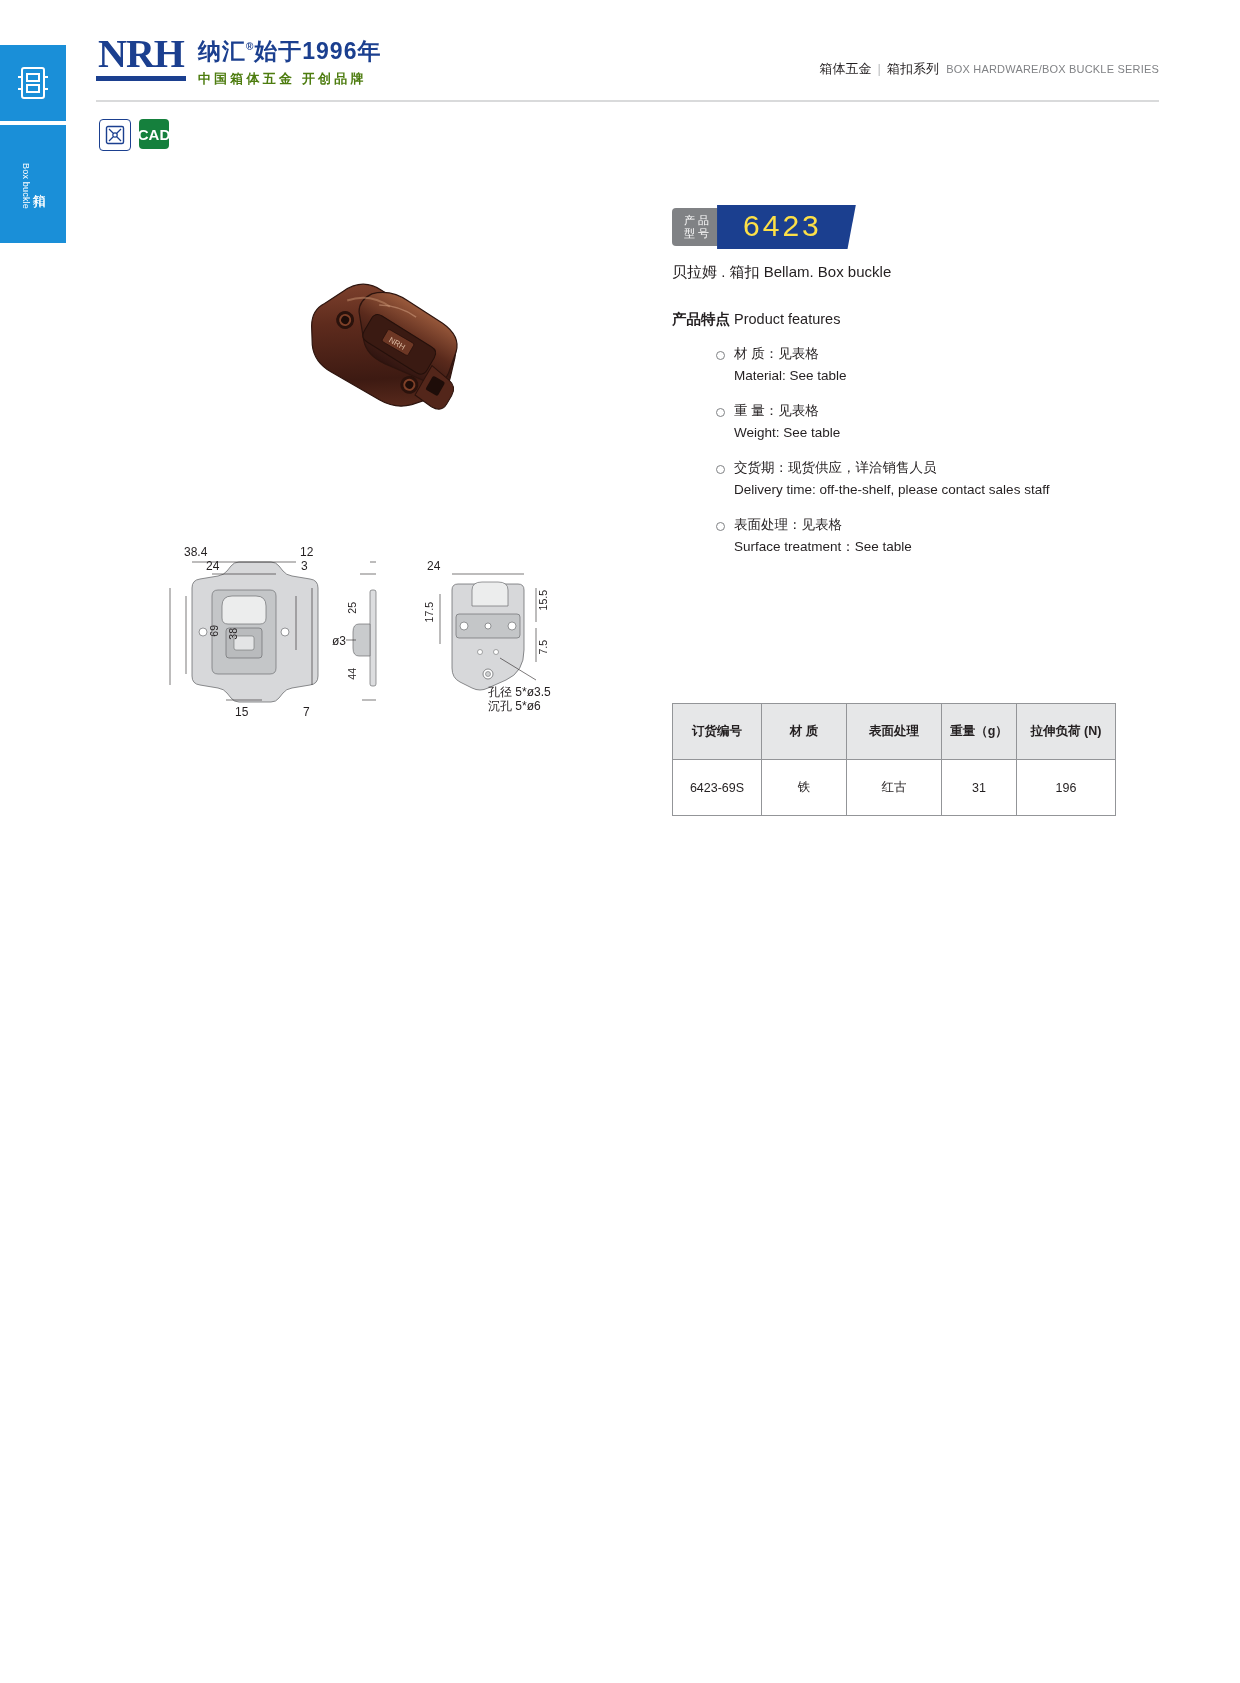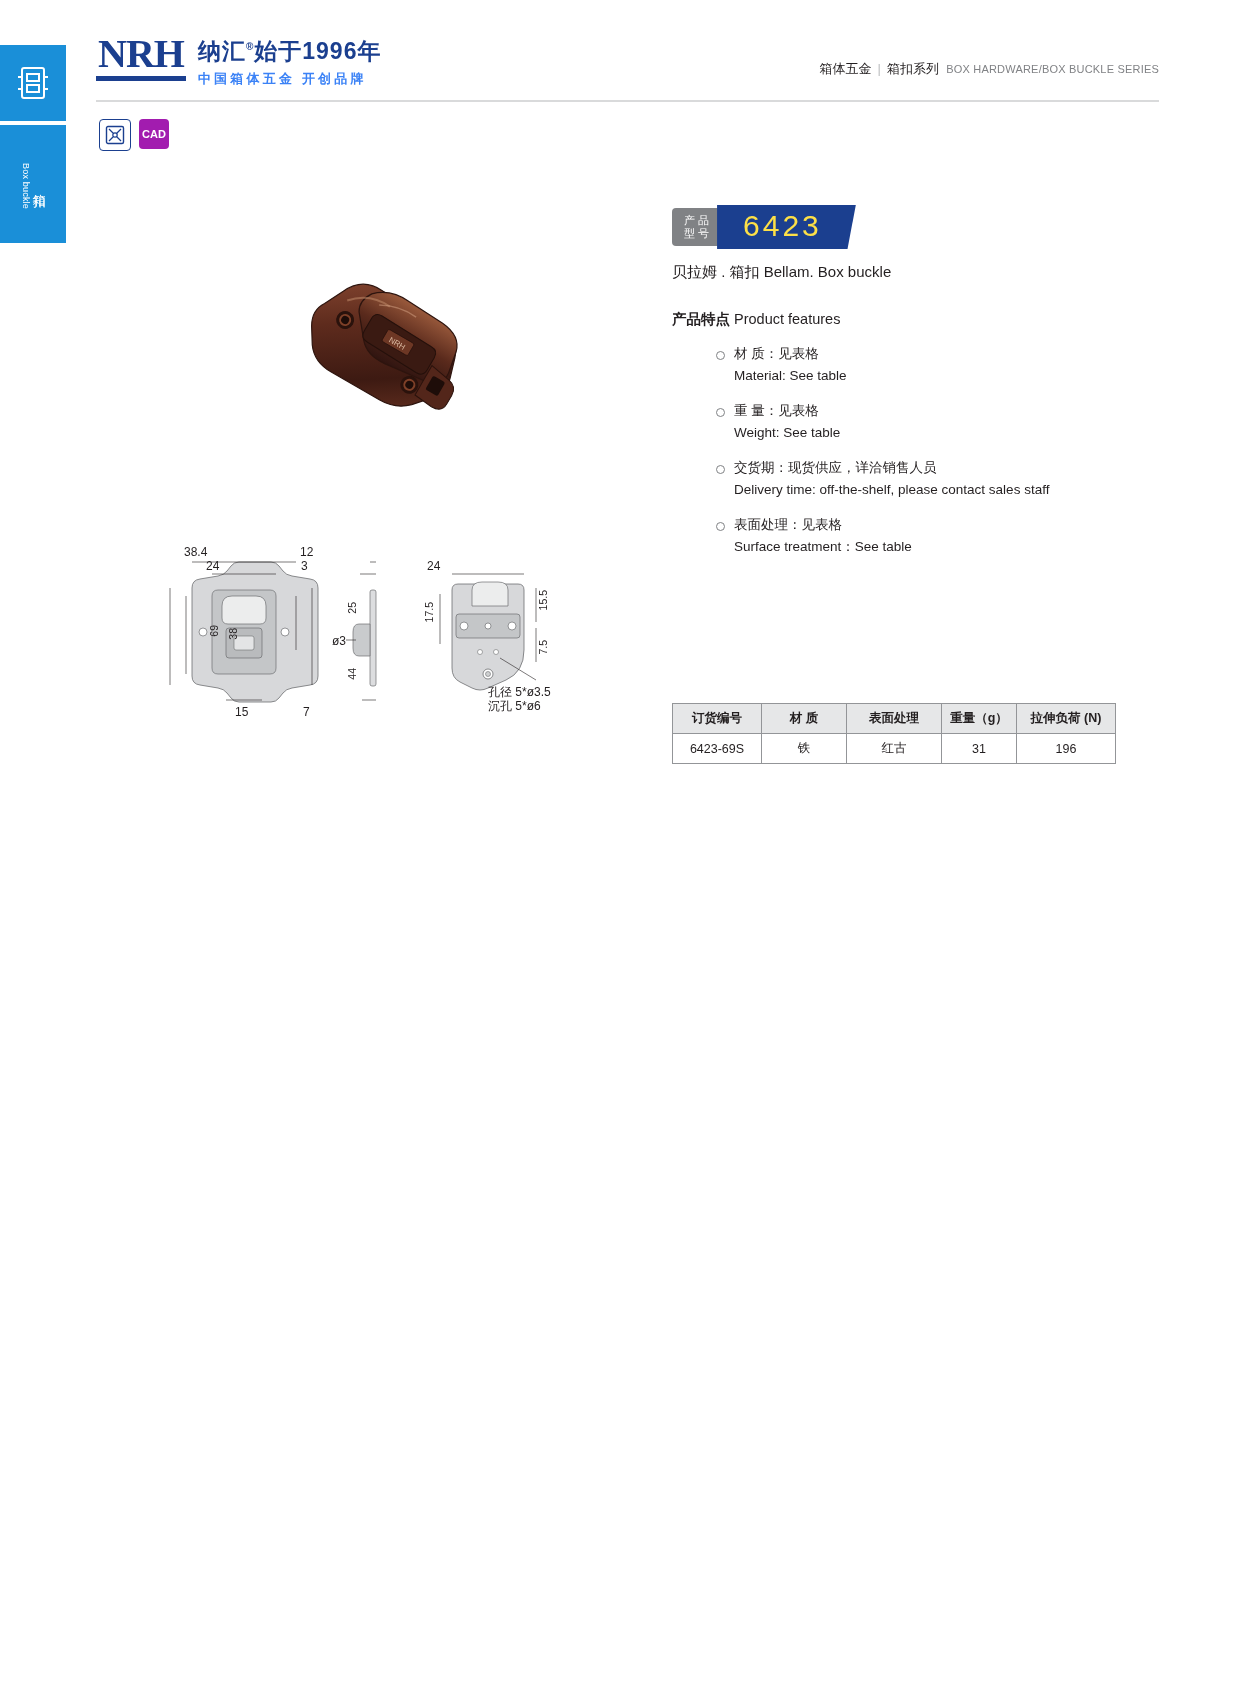--- a/index.html
+++ b/index.html
@@ -16,31 +16,31 @@
   .rail-label .en{display:block;font-size:9px;letter-spacing:.2px;margin-top:4px;}
   .vert{writing-mode:vertical-rl;text-orientation:mixed;}
   
   .header{position:absolute;left:96px;top:34px;width:1063px;height:62px;}
   .logo-wrap{position:absolute;left:0;top:0;display:flex;align-items:flex-start;}
   .nrh{font-family:"Liberation Serif", serif;font-weight:bold;font-size:40px;letter-spacing:-1px;
        color:#1b3f8f;line-height:40px;border-bottom:5px solid #1b3f8f;padding:0 2px 2px 2px;}
   .logo-txt{margin-left:12px;}
   .logo-line1{font-size:23px;font-weight:bold;color:#1b3f8f;letter-spacing:1px;line-height:26px;}
   .logo-line1 sup{font-size:10px;vertical-align:super;}
-  .logo-line2{font-size:13px;color:#3b82f6;letter-spacing:3.2px;margin-top:6px;font-weight:bold;}
+  .logo-line2{font-size:13px;color:#4d7c0f;letter-spacing:3.2px;margin-top:6px;font-weight:bold;}
   .hdr-right{position:absolute;right:0;top:26px;font-size:13px;color:#6d6e71;white-space:nowrap;}
   .hdr-right .cn{color:#231f20;}
   .hdr-right .sep{color:#bcbec0;margin:0 6px;}
   .hdr-right .en{font-size:11px;color:#808285;letter-spacing:.2px;}
   .hdr-rule{position:absolute;left:96px;top:100px;width:1063px;height:2px;background:#d9dadb;}
   
   .badges{position:absolute;left:99px;top:119px;display:flex;gap:8px;}
   .badge{width:30px;height:30px;border-radius:4px;display:flex;align-items:center;justify-content:center;}
   .badge.blue{border:1px solid #1b3f8f;color:#1b3f8f;}
-  .badge.red{background:#a21caf;color:#fff;font-size:11px;font-weight:bold;}
+  .badge.red{background:#15803d;color:#fff;font-size:15px;font-weight:bold;}
   
   .photo{position:absolute;left:220px;top:250px;width:330px;height:230px;}
   
   .draw{position:absolute;left:100px;top:540px;width:480px;height:230px;}
   .dim{position:absolute;font-size:12px;color:#231f20;font-family:"Liberation Sans",sans-serif;}
   .dimv{position:absolute;font-size:10.5px;color:#231f20;writing-mode:vertical-rl;text-orientation:mixed;transform:rotate(180deg);}
   
   .right{position:absolute;left:672px;top:205px;width:395px;}
   .model-row{display:flex;align-items:center;height:44px;}
   .model-tag{background:#808285;color:#fff;font-size:11px;line-height:13px;padding:6px 10px 6px 12px;
@@ -50,21 +50,21 @@
   .subtitle{font-size:15px;color:#231f20;margin-top:14px;}
   .feat-title{margin-top:28px;font-size:14.5px;font-weight:bold;}
   .feat-title span{font-weight:normal;}
   .feat{margin-top:14px;}
   .feat li{list-style:none;position:relative;padding-left:22px;margin-bottom:13px;font-size:13.5px;line-height:22px;}
   .feat li:before{content:"";position:absolute;left:4px;top:8px;width:7px;height:7px;border-radius:50%;
                   background:#fff;border:1.6px solid #808285;}
   .feat .en{display:block;padding-left:0px;}
   
   .spec{position:absolute;left:672px;top:703px;border-collapse:collapse;}
-  .spec td,.spec th{border:1px solid #939598;font-size:12.5px;text-align:center;padding:6px 0;}
+  .spec td,.spec th{border:1px solid #939598;font-size:12.5px;text-align:center;padding:19px 0;}
   .spec thead th{background:#e6e7e8;font-weight:bold;}
 </style>
 </head>
 <body>
 
 <div class="rail">
   <div class="rail-top">
     <svg width="30" height="36" viewBox="0 0 30 36">
       <rect x="4" y="3" width="22" height="30" rx="2" fill="none" stroke="#ffffff" stroke-width="2"></rect>
       <rect x="9" y="9" width="12" height="7" fill="none" stroke="#ffffff" stroke-width="2"></rect>

